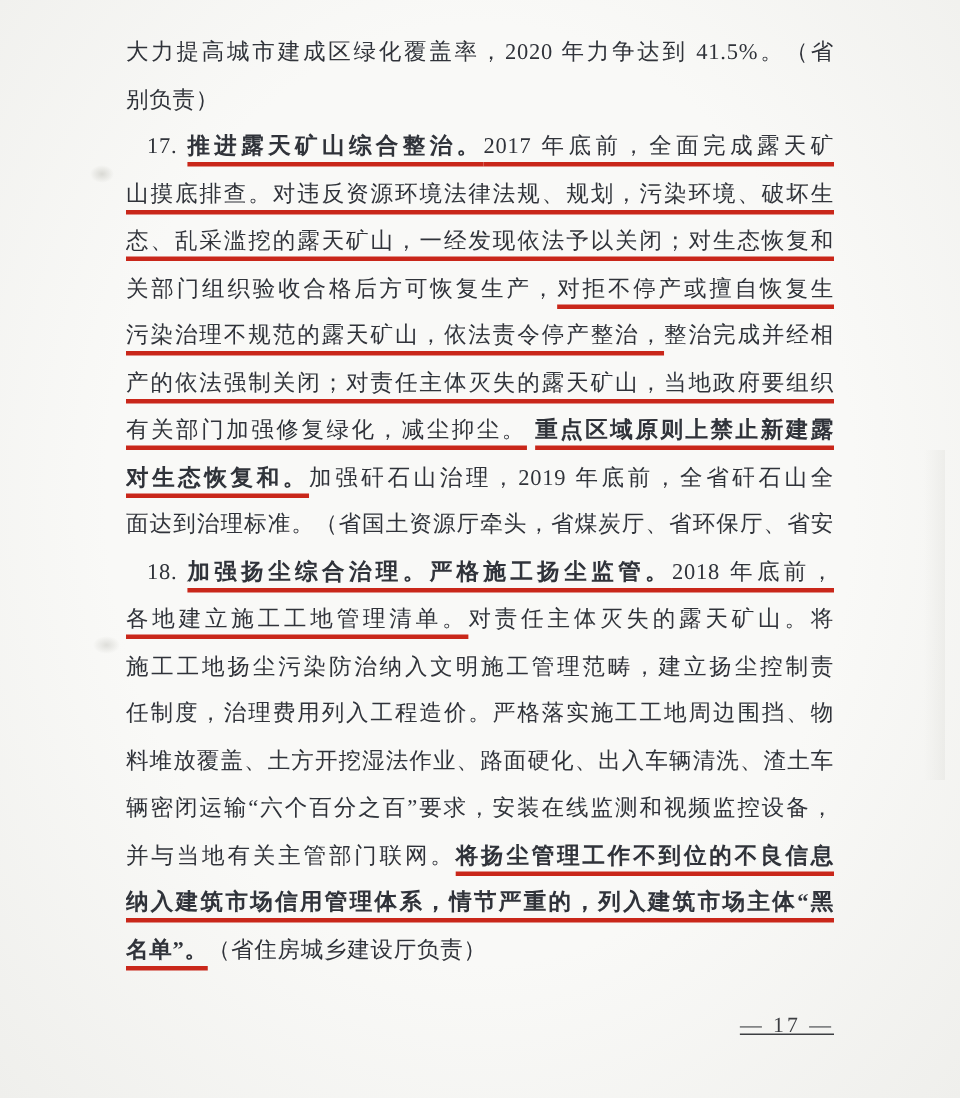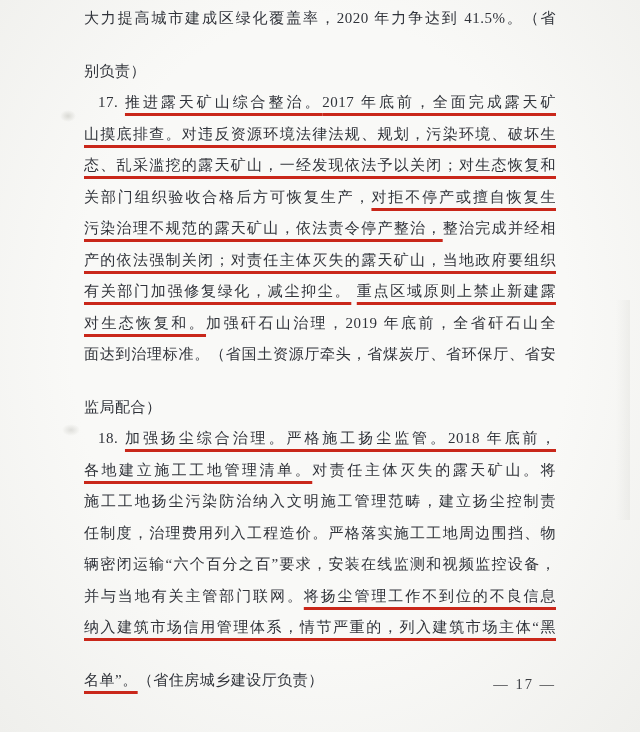--- a/index.html
+++ b/index.html
@@ -9,41 +9,41 @@
   }
   html,body{margin:0;padding:0;}
   body{
     width:640px;height:732px;position:relative;overflow:hidden;
     background:var(--bg);
     background-image:radial-gradient(ellipse at 50% 45%, #f9f9f7 55%, #efefec 100%);
     font-family:"Liberation Serif","DejaVu Serif",serif;
     color:var(--ink);
   }
   .doc{
-    position:absolute;left:84px;top:3px;width:472px;
+    position:absolute;left:84px;top:20px;width:472px;
   }
   .line{
     font-size:15px;
     line-height:31.5px;height:31.5px;
     text-align:justify;text-align-last:justify;text-justify:inter-character;
     letter-spacing:0.5px;
     overflow:hidden;
   }
-  .line.noj{text-align:right;text-align-last:left;margin-top:21px;}
+  .line.noj{text-align:right;text-align-last:left;}
   .line.indent{text-indent:14px;}
   .u{
     text-decoration:underline;
     text-decoration-color:var(--red);
     text-decoration-thickness:2.5px;
     text-underline-offset:6px;
   }
-  .b{font-weight:400;}
+  .b{font-weight:700;}
   .pagenum{
     position:absolute;top:676px;left:84px;width:472px;
-    text-align:right;font-size:14.5px;letter-spacing:2px;color:#3c3e42;
+    text-align:right;font-size:14.5px;letter-spacing:2px;color:#3c3e42;text-decoration:underline;
   }
   .smudge{position:absolute;border-radius:50%;pointer-events:none;}
   .smudge.s1{left:60px;top:110px;width:16px;height:12px;
     background:radial-gradient(closest-side,#d9d9d4,rgba(217,217,212,0));}
   .smudge.s2{left:62px;top:424px;width:18px;height:12px;
     background:radial-gradient(closest-side,#dededa,rgba(222,222,218,0));}
   .smudge.s3{left:616px;top:300px;width:14px;height:220px;
     background:linear-gradient(to right,rgba(210,210,205,0),rgba(210,210,205,.25));border-radius:0;}
 </style>
 </head>
@@ -58,24 +58,24 @@
     <div class="line noj"><span>别负责）</span></div>
     <div class="line indent"><span>17. </span><span class="u b">推进露天矿山综合整治。</span><span class="u">2017 年底前，全面完成露天矿</span></div>
     <div class="line"><span class="u">山摸底排查。对违反资源环境法律法规、规划，污染环境、破坏生</span></div>
     <div class="line"><span class="u">态、乱采滥挖的露天矿山，一经发现依法予以关闭；对生态恢复和</span></div>
     <div class="line"><span>关部门组织验收合格后方可恢复生产，</span><span class="u">对拒不停产或擅自恢复生</span></div>
     <div class="line"><span class="u">污染治理不规范的露天矿山，依法责令停产整治，</span><span>整治完成并经相</span></div>
     <div class="line"><span class="u">产的依法强制关闭；对责任主体灭失的露天矿山，当地政府要组织</span></div>
     <div class="line"><span class="u">有关部门加强修复绿化，减尘抑尘。</span><span> </span><span class="u b">重点区域原则上禁止新建露</span></div>
     <div class="line"><span class="u b">对生态恢复和。</span><span>加强矸石山治理，2019 年底前，全省矸石山全</span></div>
     <div class="line"><span>面达到治理标准。（省国土资源厅牵头，省煤炭厅、省环保厅、省安</span></div>
-    <div class="line noj"><span>监局配合）</span></div>
     <div class="line indent"><span>18. </span><span class="u b">加强扬尘综合治理。严格施工扬尘监管。</span><span class="u">2018 年底前，</span></div>
     <div class="line"><span class="u">各地建立施工工地管理清单。</span><span>对责任主体灭失的露天矿山。将</span></div>
     <div class="line"><span>施工工地扬尘污染防治纳入文明施工管理范畴，建立扬尘控制责</span></div>
     <div class="line"><span>任制度，治理费用列入工程造价。严格落实施工工地周边围挡、物</span></div>
+    <div class="line"><span>料堆放覆盖、土方开挖湿法作业、路面硬化、出入车辆清洗、渣土车</span></div>
     <div class="line"><span>辆密闭运输“六个百分之百”要求，安装在线监测和视频监控设备，</span></div>
     <div class="line"><span>并与当地有关主管部门联网。</span><span class="u b">将扬尘管理工作不到位的不良信息</span></div>
     <div class="line"><span class="u b">纳入建筑市场信用管理体系，情节严重的，列入建筑市场主体“黑</span></div>
     <div class="line noj"><span class="u b">名单”。</span><span>（省住房城乡建设厅负责）</span></div>
   </div>
 
 <div class="pagenum">— 17 —</div>
 
 </body></html>

